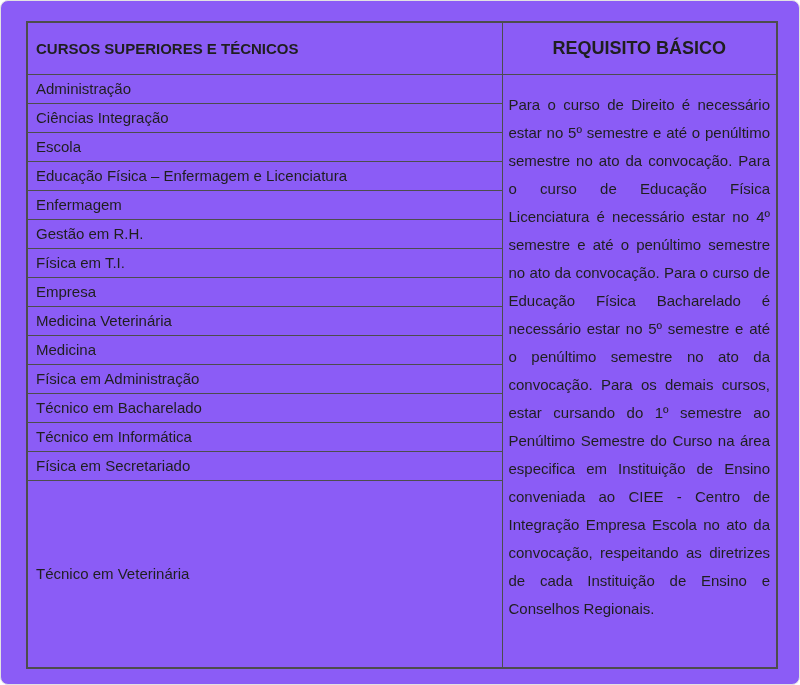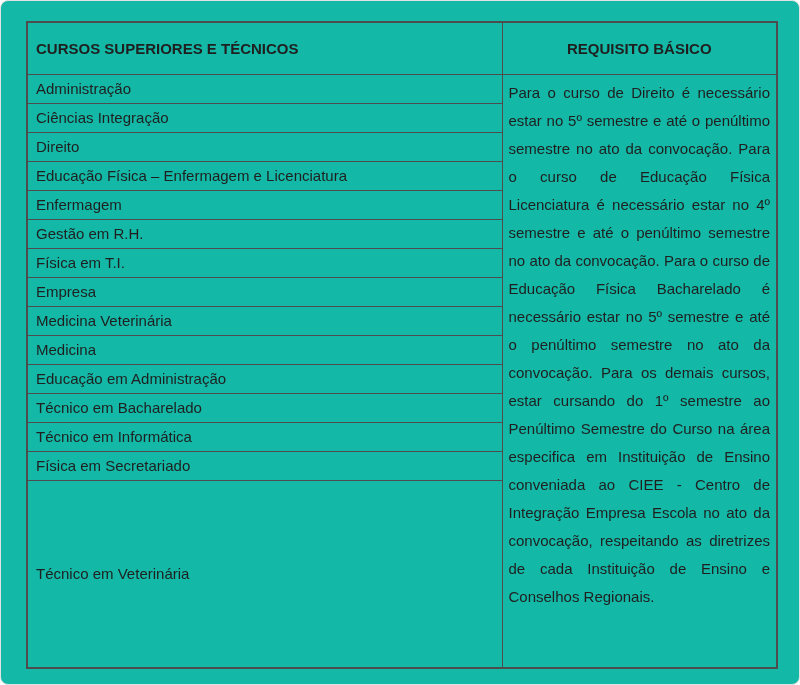--- a/index.html
+++ b/index.html
@@ -5,21 +5,21 @@
   * { box-sizing: border-box; }
   html, body {
     margin: 0;
     padding: 0;
     background: #ffffff;
     font-family: "Liberation Sans", sans-serif;
   }
   .page {
     width: 800px;
     height: 685px;
-    background: #14b8a6;
+    background: #8b5cf6;
     border: 1px solid #e2e2e2;
     border-radius: 8px;
     position: relative;
     overflow: hidden;
   }
   .table-wrap {
     position: absolute;
     left: 25px;
     top: 20px;
   }
@@ -40,21 +40,21 @@
     height: 52px;
     font-size: 15px;
     font-weight: bold;
     text-align: left;
     vertical-align: middle;
     padding: 0 8px;
   }
   th.col-req {
     width: 275px;
     height: 52px;
-    font-size: 15px;
+    font-size: 18px;
     font-weight: bold;
     text-align: center;
     vertical-align: middle;
     padding: 0 4px;
   }
   td.course-cell {
     font-size: 15px;
     height: 29px;
     vertical-align: middle;
     padding: 0 8px;
@@ -62,21 +62,21 @@
     overflow: hidden;
   }
   tr.row-tall td.course-cell {
     height: auto;
   }
   td.requisito-cell {
     font-size: 15px;
     line-height: 28px;
     text-align: justify;
     vertical-align: top;
-    padding: 4px 6px 4px 6px;
+    padding: 16px 6px 4px 6px;
   }
 </style>
 </head>
 <body>
 
 <div class="page">
   <div class="table-wrap">
     <table class="req-table">
       <colgroup>
         <col style="width:475px">
@@ -88,21 +88,21 @@
         <th class="col-req">REQUISITO BÁSICO</th>
       </tr>
       <tr>
         <td class="course-cell">Administração</td>
         <td class="requisito-cell" rowspan="15">Para o curso de Direito é necessário estar no 5º semestre e até o penúltimo semestre no ato da convocação. Para o curso de Educação Física Licenciatura é necessário estar no 4º semestre e até o penúltimo semestre no ato da convocação. Para o curso de Educação Física Bacharelado é necessário estar no 5º semestre e até o penúltimo semestre no ato da convocação. Para os demais cursos, estar cursando do 1º semestre ao Penúltimo Semestre do Curso na área especifica em Instituição de Ensino conveniada ao CIEE - Centro de Integração Empresa Escola no ato da convocação, respeitando as diretrizes de cada Instituição de Ensino e Conselhos Regionais.</td>
       </tr>
       <tr>
         <td class="course-cell">Ciências Integração</td>
       </tr>
       <tr>
-        <td class="course-cell">Direito</td>
+        <td class="course-cell">Escola</td>
       </tr>
       <tr>
         <td class="course-cell">Educação Física – Enfermagem e Licenciatura</td>
       </tr>
       <tr>
         <td class="course-cell">Enfermagem</td>
       </tr>
       <tr>
         <td class="course-cell">Gestão em R.H.</td>
       </tr>
@@ -112,21 +112,21 @@
       <tr>
         <td class="course-cell">Empresa</td>
       </tr>
       <tr>
         <td class="course-cell">Medicina Veterinária</td>
       </tr>
       <tr>
         <td class="course-cell">Medicina</td>
       </tr>
       <tr>
-        <td class="course-cell">Educação em Administração</td>
+        <td class="course-cell">Física em Administração</td>
       </tr>
       <tr>
         <td class="course-cell">Técnico em Bacharelado</td>
       </tr>
       <tr>
         <td class="course-cell">Técnico em Informática</td>
       </tr>
       <tr>
         <td class="course-cell">Física em Secretariado</td>
       </tr>

